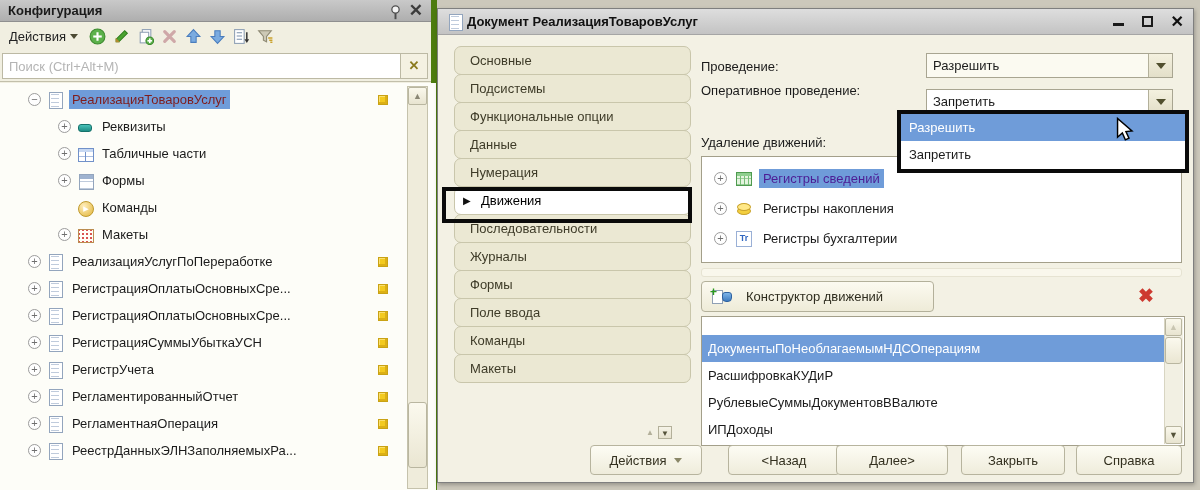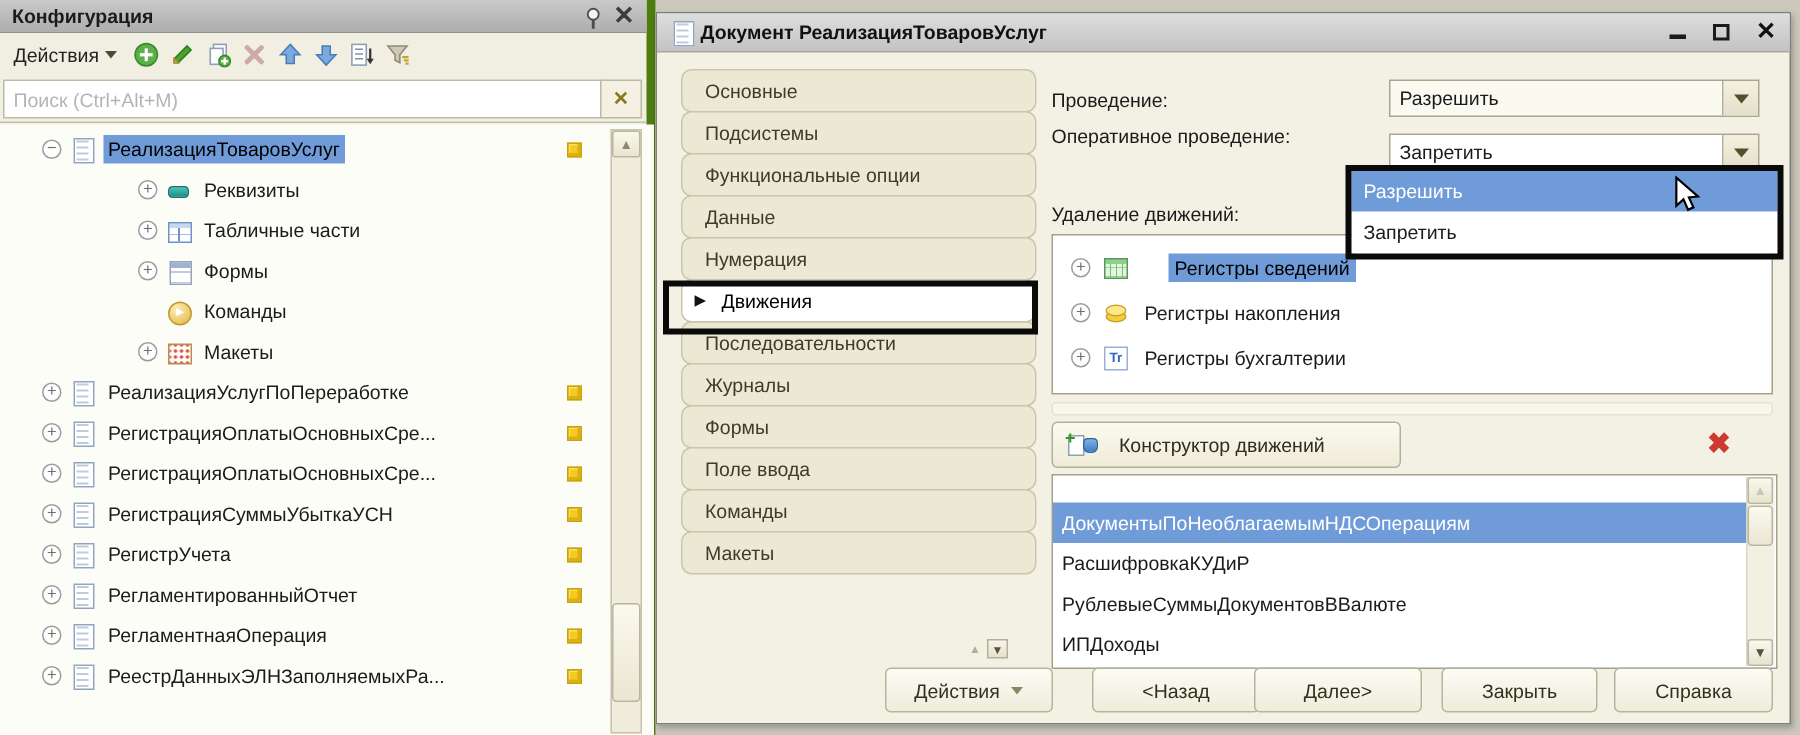--- a/index.html
+++ b/index.html
@@ -18,27 +18,27 @@
   .tb-icon { width:17px; height:17px; display:inline-block; }
   .tb-icon svg { width:17px; height:17px; display:block; }
   .lp-search { position:absolute; left:0; top:50px; width:100%; height:32px; border-bottom:1px solid #c2bfab; }
   .search-input { position:absolute; left:2px; top:3px; width:403px; height:26px; border:1px solid #bcb9a4; background:#fff; padding:0 6px; font-family:"Liberation Sans",sans-serif; font-size:13px; color:#222; }
   .search-input::placeholder { color:#b4b4b4; }
   .search-clear { position:absolute; right:3px; top:3px; width:28px; height:26px; border:1px solid #bcb9a4; background:#f4f1e2; color:#8a7a1e; font-weight:bold; text-align:center; line-height:24px; }
   .search-clear::before { content:"✕"; }
   .lp-tree { position:absolute; left:0; top:83px; width:436px; height:407px; background:#fdfdf8; padding-top:3px; overflow:hidden; }
   .trow { height:27px; display:flex; align-items:center; gap:6px; position:relative; padding-right:48px; }
   .trow.lvl1 { padding-left:28px; }
-  .trow.lvl2 { padding-left:92px; }
+  .trow.lvl2 { padding-left:58px; }
   .exp { width:13px; height:13px; min-width:13px; border:1px solid #9c9c9c; border-radius:50%; background:#fefefe; color:#6f6f6f; font-size:11px; line-height:10px; text-align:center; }
   .exp.plus::before { content:"+"; }
   .exp.minus::before { content:"−"; }
   .exp.none { visibility:hidden; }
   .tlabel { white-space:nowrap; padding:2px 3px; }
-  .tlabel.sel { background:#6f9cd9; color:#000000; }
+  .tlabel.sel { background:#6f9cd9; color:#7f1d1d; }
   .cube { position:absolute; right:48px; top:9px; width:10px; height:10px; background:#f3ca1f; border:1px solid #c9a214; box-shadow:inset -2px -2px 0 #dcb015, inset 1px 1px 0 #fadf6e; }
   
   .ticon { width:16px; height:16px; min-width:16px; position:relative; display:inline-block; }
   .icon-doc::before { content:""; position:absolute; left:2px; top:0; width:12px; height:15px; background:#fff; border:1px solid #93a5bd;
       background-image:repeating-linear-gradient(to bottom, transparent 0 3px, #bfcbdc 3px 4px); background-size:8px 12px; background-position:1px 2px; background-repeat:repeat-y; }
   .icon-attr::before { content:""; position:absolute; left:1px; top:5px; width:12px; height:6px; background:linear-gradient(#49c2b8,#1f8d85); border:1px solid #15726b; border-radius:3px; }
   .icon-table::before { content:""; position:absolute; left:1px; top:2px; width:14px; height:12px; border:1px solid #7191c9; background:#fff;
       background-image:linear-gradient(#c7d8f2 0 3px, transparent 3px), linear-gradient(to right, transparent 0 6px, #7191c9 6px 7px, transparent 7px), linear-gradient(transparent 0 7px, #a9bde0 7px 8px, transparent 8px); }
   .icon-form::before { content:""; position:absolute; left:2px; top:1px; width:13px; height:14px; border:1px solid #93a5bd; background:#fff;
       background-image:linear-gradient(#9fb3d0 0 4px, transparent 4px), repeating-linear-gradient(to bottom, transparent 0 6px, #bfcbdc 6px 7px); }
@@ -88,21 +88,21 @@
   .combo { position:absolute; left:488px; width:247px; height:25px; border:1px solid #a8a591; background:#fbfaf1; display:flex; align-items:center; }
   .combo.open { background:#fff; }
   .combo .val { flex:1; padding:0 6px; white-space:nowrap; overflow:hidden; }
   .combo .cbtn { width:24px; height:23px; background:linear-gradient(#f4f1df,#e3dfc9); border-left:1px solid #b3b09a; display:flex; align-items:center; justify-content:center; }
   .combo .cbtn::before { content:""; width:0; height:0; border-left:5px solid transparent; border-right:5px solid transparent; border-top:6px solid #514f2e; }
 
   .listbox { position:absolute; background:#fff; border:1px solid #a39f8a; }
   .regbox { left:263px; top:121px; width:481px; height:107px; padding-top:6px; }
   .regrow { height:30px; display:flex; align-items:center; gap:8px; padding-left:12px; }
   .regrow .rlabel { padding:2px 4px; white-space:nowrap; }
-  .regrow .rlabel.sel { background:#6f9cd9; color:#000000;margin-left:20px; }
+  .regrow .rlabel.sel { background:#6f9cd9; color:#4c1d95; }
 
   .groupsep { position:absolute; left:263px; top:233px; width:481px; height:9px; background:#f9f7ec; border:1px solid #e6e3d2; border-radius:3px; }
 
   .ctor-btn { position:absolute; left:263px; top:246px; width:233px; height:31px; background:linear-gradient(#fcfaf0,#eeebd8); border:1px solid #b3b09a; border-radius:4px; display:flex; align-items:center; gap:14px; padding-left:10px; color:#2f2d1f; }
   .del-x { position:absolute; left:700px; top:249px; font-size:19px; font-weight:bold; color:#cd3a30; }
   .del-x::before { content:"✖"; }
 
   .movbox { left:263px; top:281px; width:484px; height:130px; padding-top:18px; }
   .movrow { height:27px; line-height:27px; padding-left:6px; margin-right:20px; white-space:nowrap; overflow:hidden; }
   .movrow.sel { background:#6f9cd9; color:#fff; }

